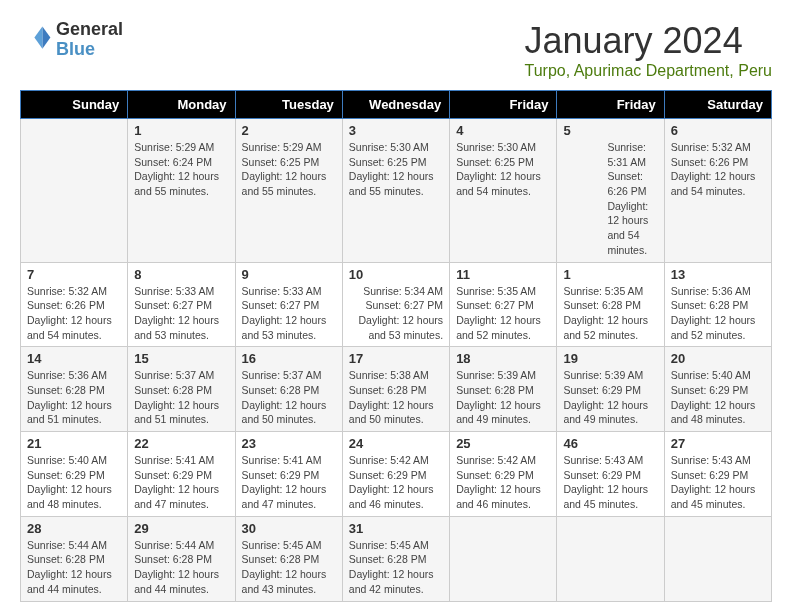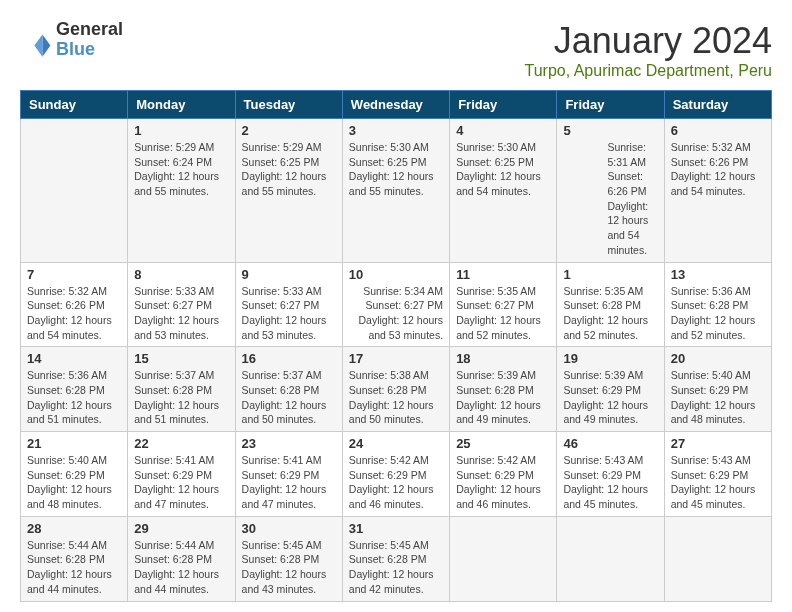--- a/index.html
+++ b/index.html
@@ -11,57 +11,56 @@
       padding: 20px;
     }
     .header-section {
       display: flex;
       justify-content: space-between;
       align-items: flex-start;
       margin-bottom: 10px;
     }
     .logo {
       display: flex;
-      align-items: flex-end;
+      align-items: flex-start;
       gap: 4px;
     }
     .logo-text {
       font-size: 18px;
       font-weight: bold;
       color: #333;
       line-height: 1.1;
     }
     .logo-text span {
       color: #4a90c4;
     }
     .logo-icon {
       width: 32px;
       height: 32px;
     }
     .title-section {
-      text-align: right;
     }
     .month-title {
       font-size: 36px;
       font-weight: normal;
       color: #333;
     }
     .location-title {
       font-size: 16px;
       color: #4d7c0f;
     }
     table {
       width: 100%;
       border-collapse: collapse;
       font-size: 11px;
     }
     thead tr th {
-      background-color: #0c4a6e;
+      background-color: #000000;
       color: #fff;
-      text-align: left;
+      text-align: right;
       padding: 6px 8px;
       font-size: 13px;
       font-weight: bold;
       border: 1px solid #3d7bbf;
     }
     tbody tr td {
       border: 1px solid #ccc;
       vertical-align: top;
       padding: 4px 6px;
       min-height: 80px;

